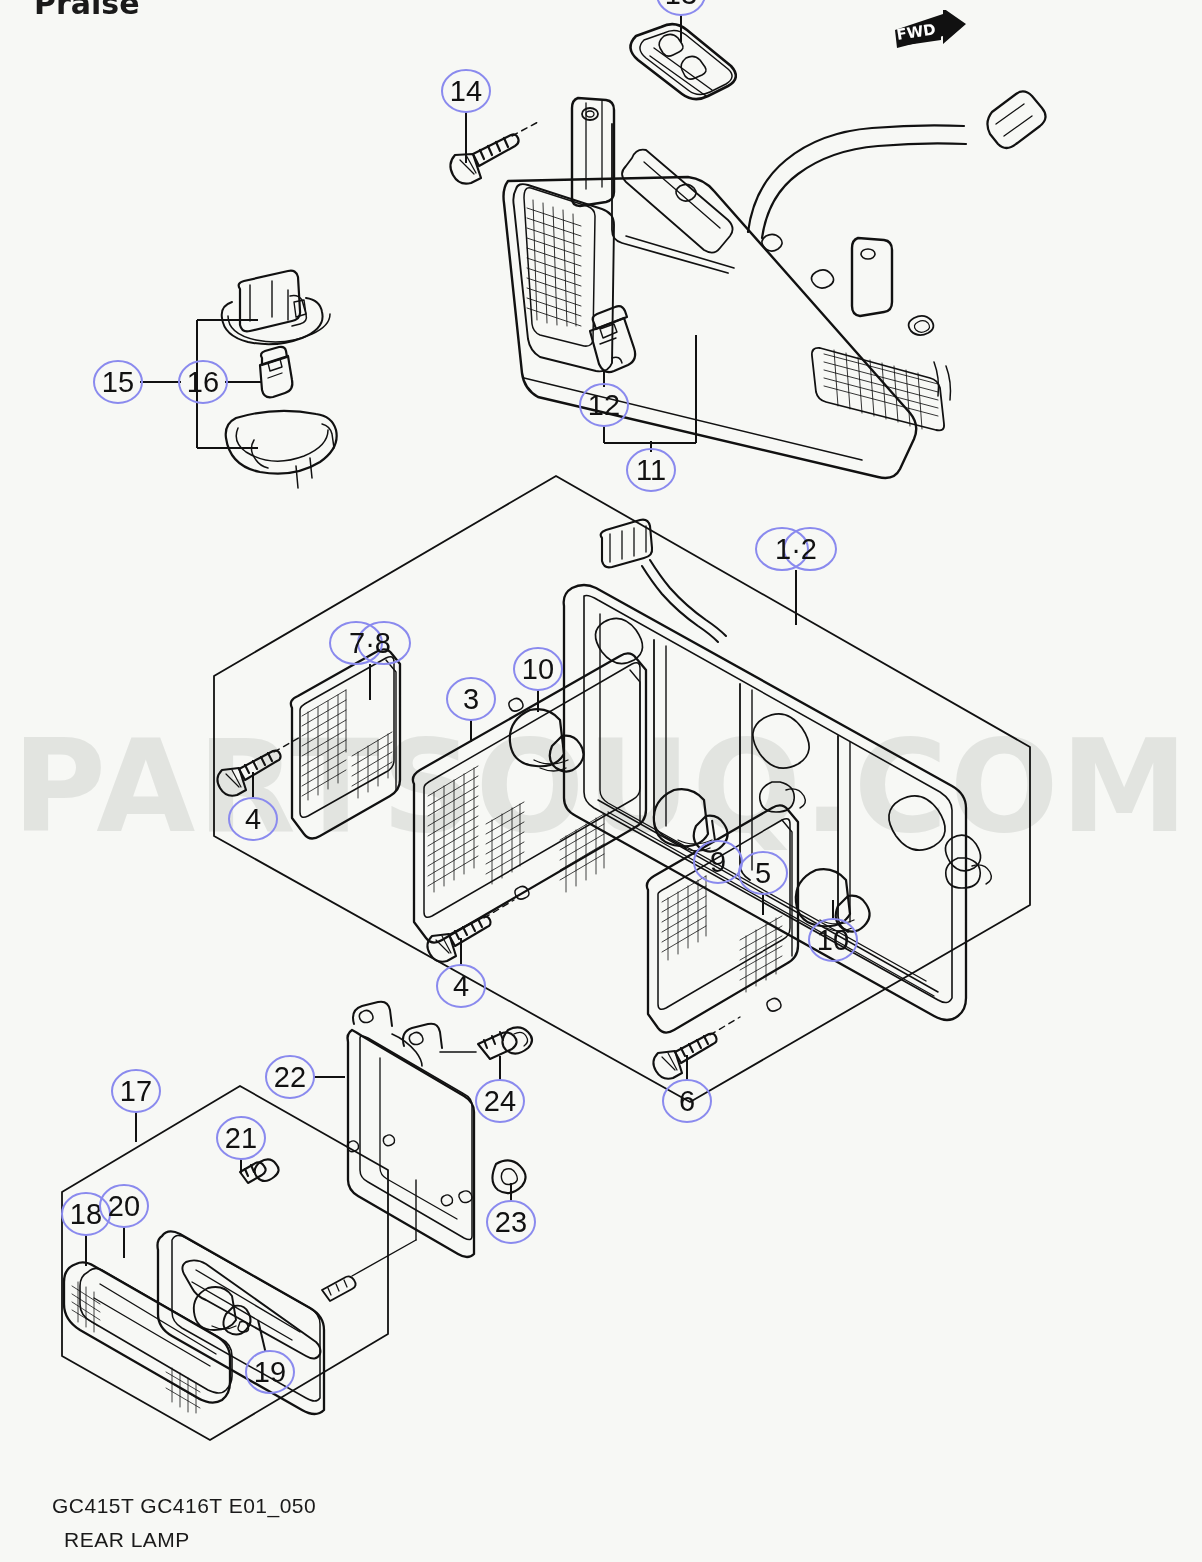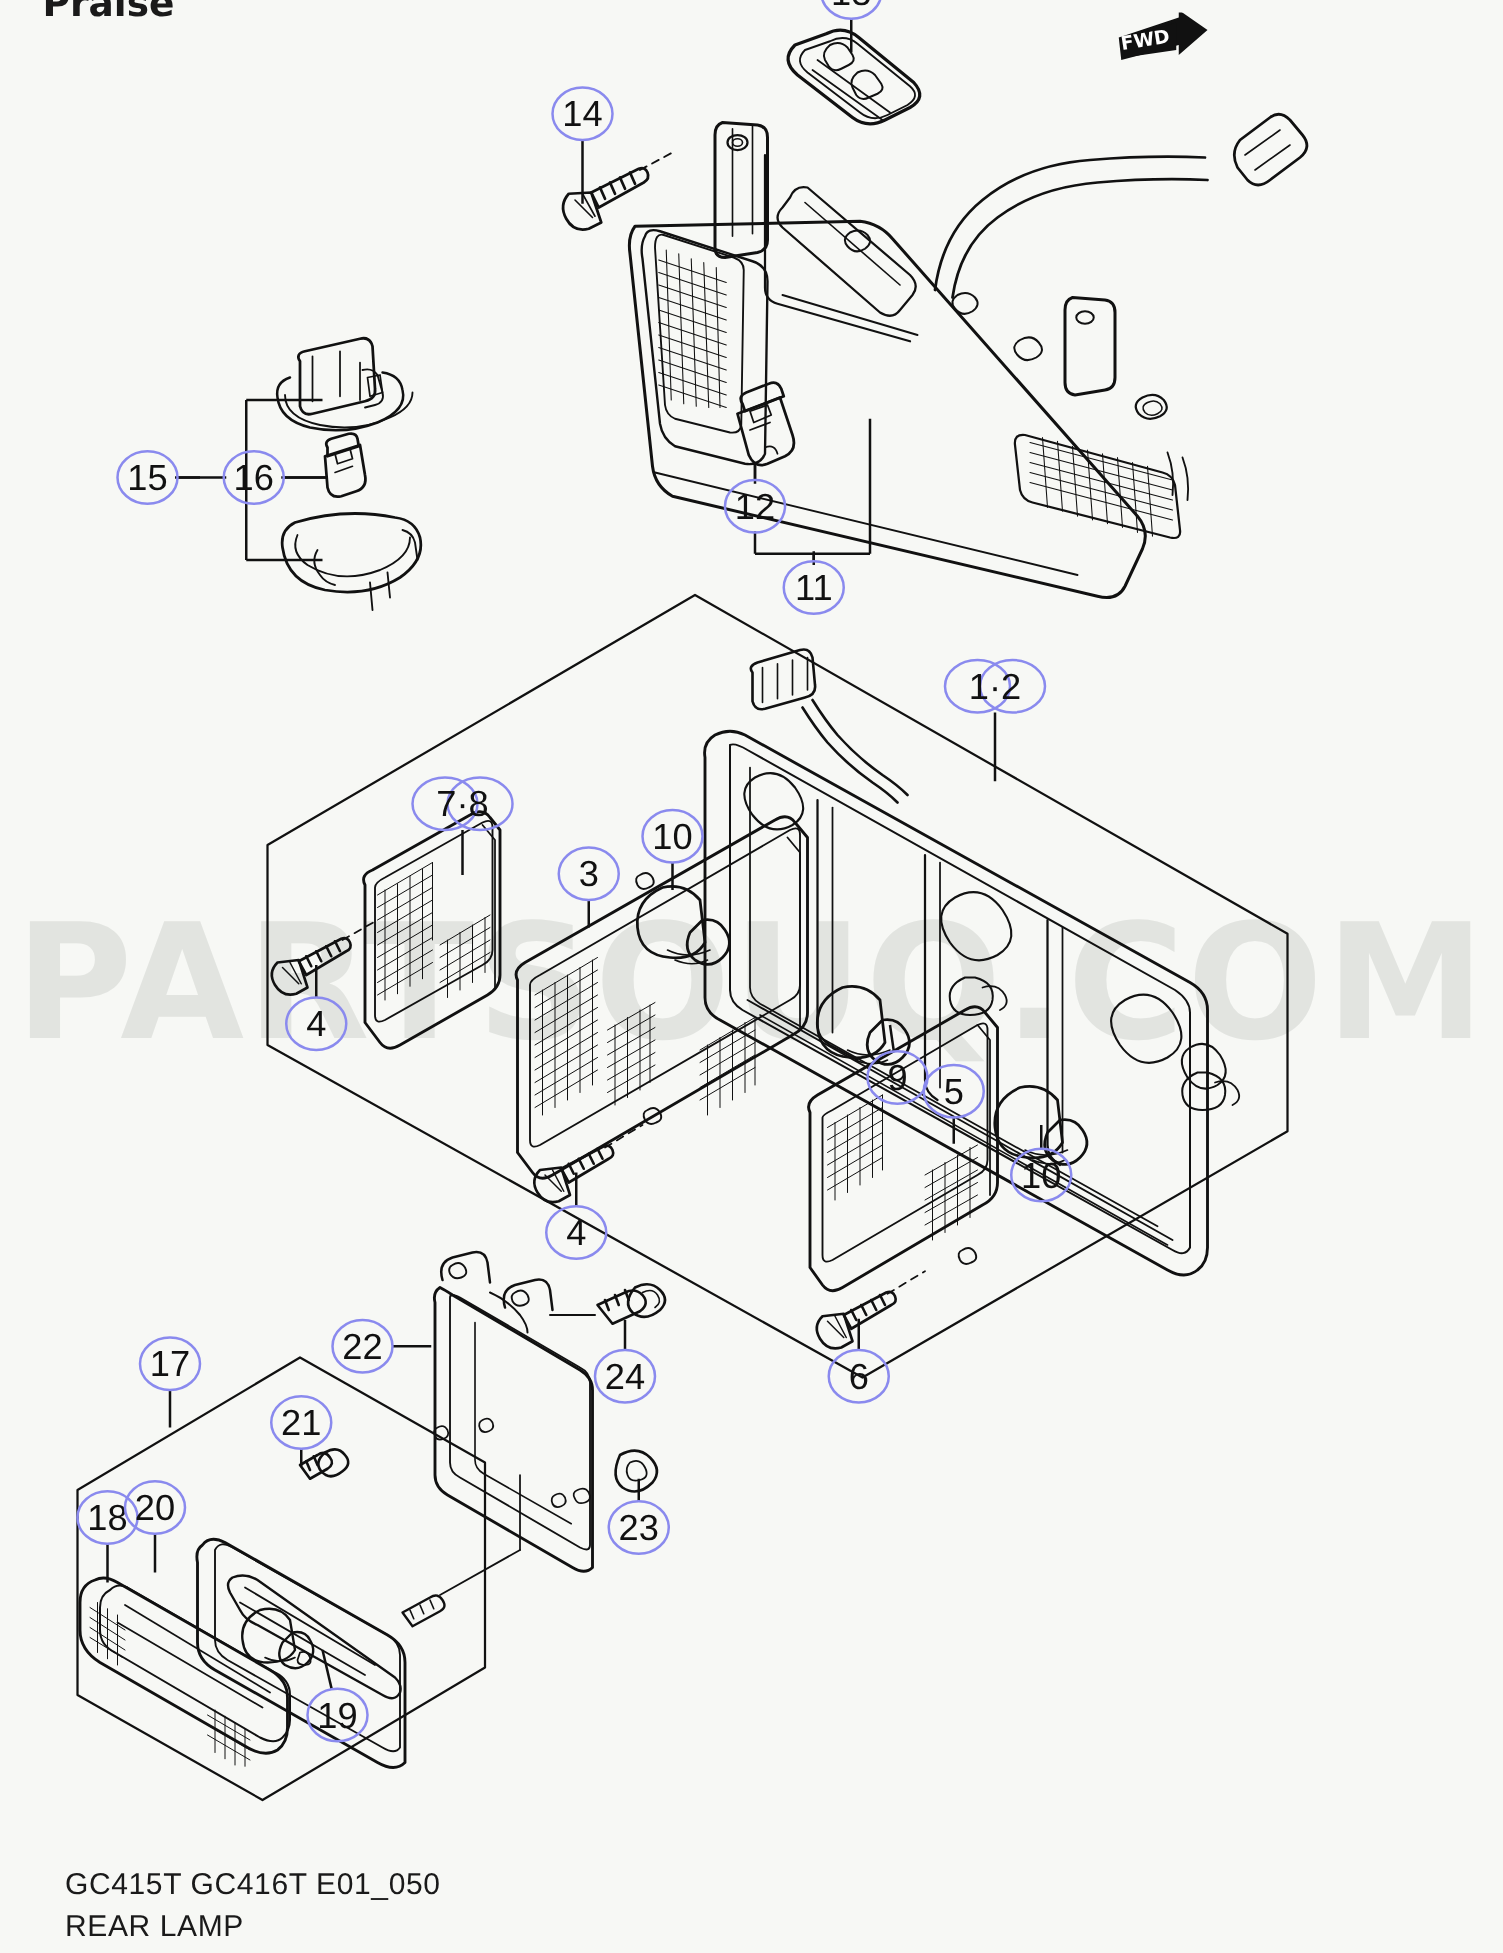--- a/index.html
+++ b/index.html
@@ -26,25 +26,25 @@
   .hdr{
     position:absolute;left:34px;top:-14px;
     font-family:"DejaVu Sans",sans-serif;
     font-weight:bold;font-size:30px;color:#1a1a1a;
     z-index:6;
   }
 
   .footer{
     position:absolute;left:52px;
     font-family:"Liberation Sans",sans-serif;
-    font-size:24px;color:#1a1a1a;letter-spacing:.5px;
+    font-size:21px;color:#1a1a1a;letter-spacing:.5px;
     z-index:6;
   }
   #foot1{top:1494px;}
-  #foot2{top:1528px;}
+  #foot2{top:1528px;margin-left:12px;}
 
   .fwd{
     position:absolute;left:893px;top:10px;
     width:75px;height:42px;z-index:6;
   }
 </style>
 </head>
 <body>
 
 <div id="stage">

